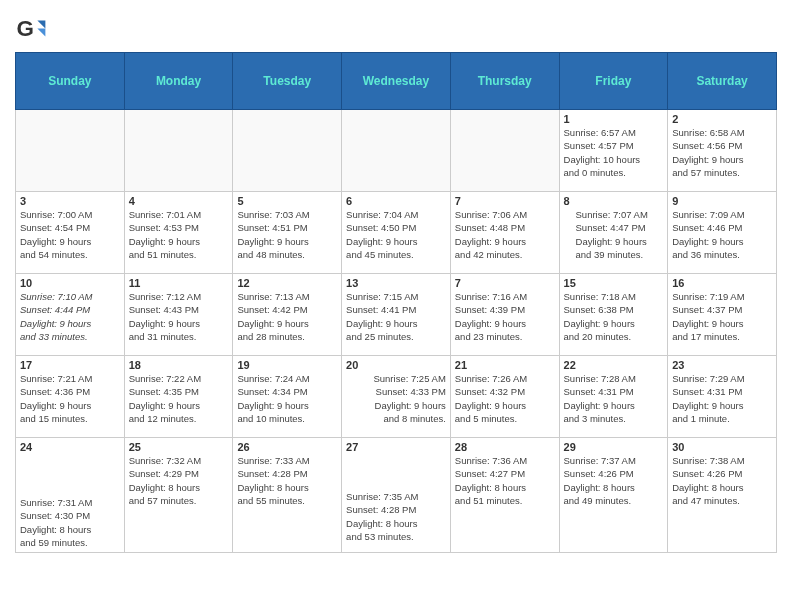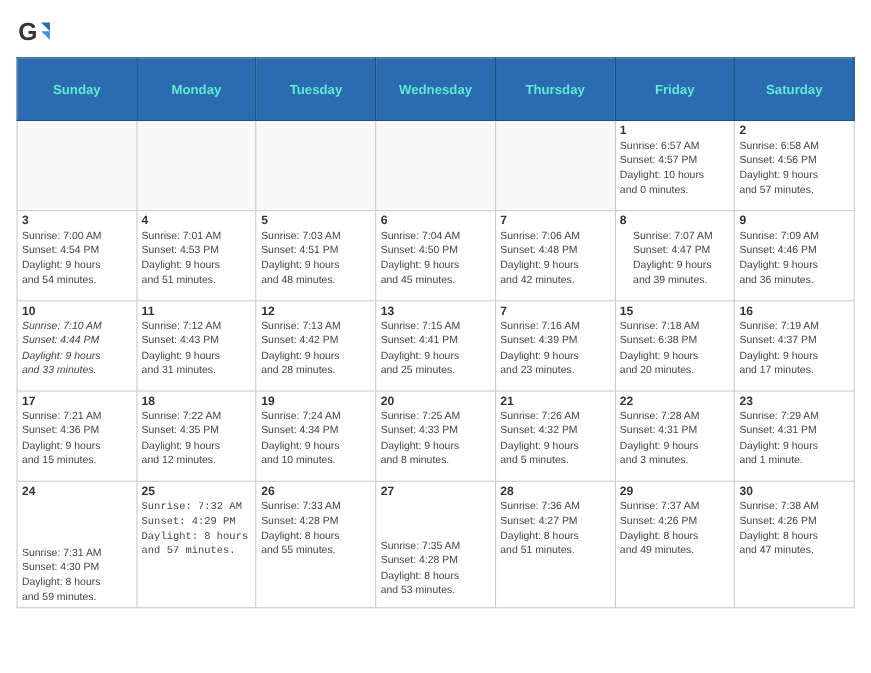--- a/index.html
+++ b/index.html
@@ -270,21 +270,21 @@
           </td>
           <td>
             <span class="day-number">19</span>
             <div class="day-info" style="white-space: pre-line;">Sunrise: 7:24 AM
 Sunset: 4:34 PM
 Daylight: 9 hours
 and 10 minutes.</div>
           </td>
           <td>
             <span class="day-number">20</span>
-            <div class="day-info" style="white-space: pre-line;">Sunrise: 7:25 AM
+            <div class="day-info" style="white-space: pre-line; text-align: right;">Sunrise: 7:25 AM
 Sunset: 4:33 PM
 Daylight: 9 hours
 and 8 minutes.</div>
           </td>
           <td>
             <span class="day-number">21</span>
             <div class="day-info" style="white-space: pre-line;">Sunrise: 7:26 AM
 Sunset: 4:32 PM
 Daylight: 9 hours
 and 5 minutes.</div>
@@ -307,21 +307,21 @@
         <tr>
           <td>
             <span class="day-number">24</span>
             <div class="day-info" style="white-space: pre-line; margin-top: 43px;">Sunrise: 7:31 AM
 Sunset: 4:30 PM
 Daylight: 8 hours
 and 59 minutes.</div>
           </td>
           <td>
             <span class="day-number">25</span>
-            <div class="day-info" style="white-space: pre-line; font-family: Liberation Mono, monospace;">Sunrise: 7:32 AM
+            <div class="day-info" style="white-space: pre-line;">Sunrise: 7:32 AM
 Sunset: 4:29 PM
 Daylight: 8 hours
 and 57 minutes.</div>
           </td>
           <td>
             <span class="day-number">26</span>
             <div class="day-info" style="white-space: pre-line;">Sunrise: 7:33 AM
 Sunset: 4:28 PM
 Daylight: 8 hours
 and 55 minutes.</div>

